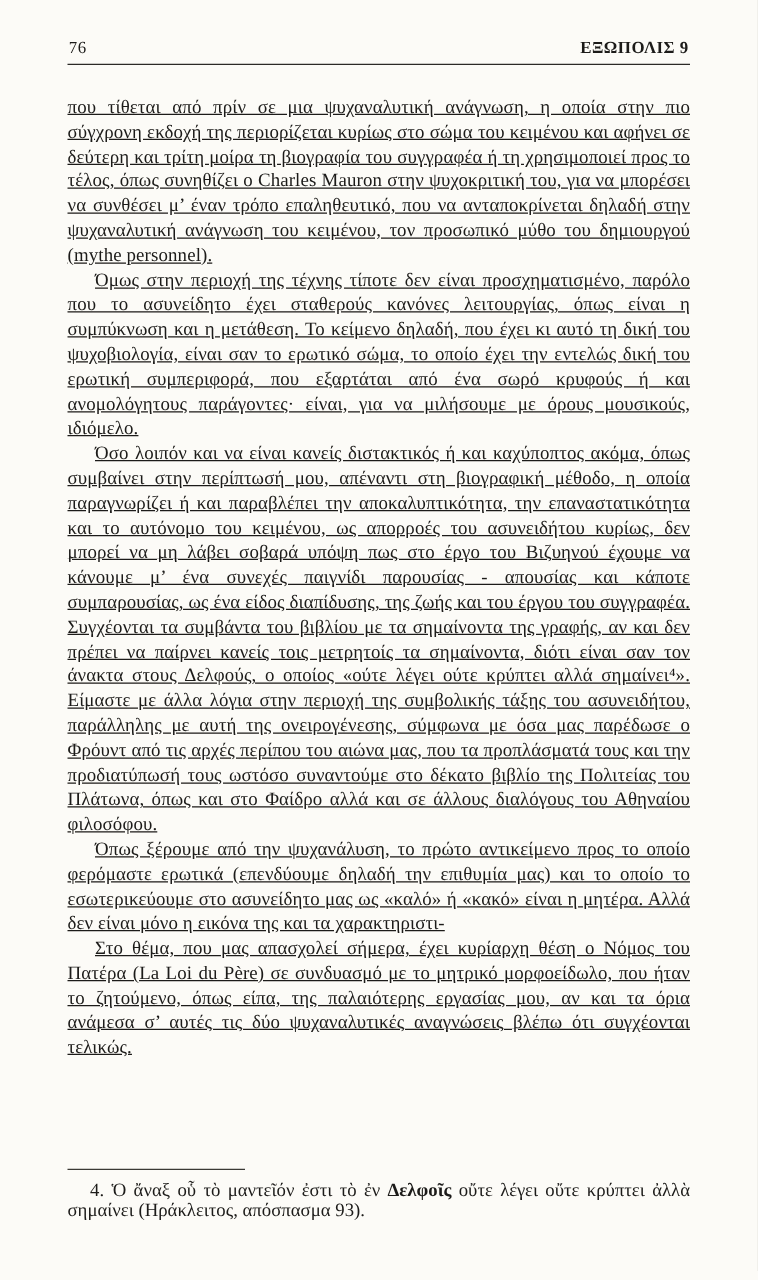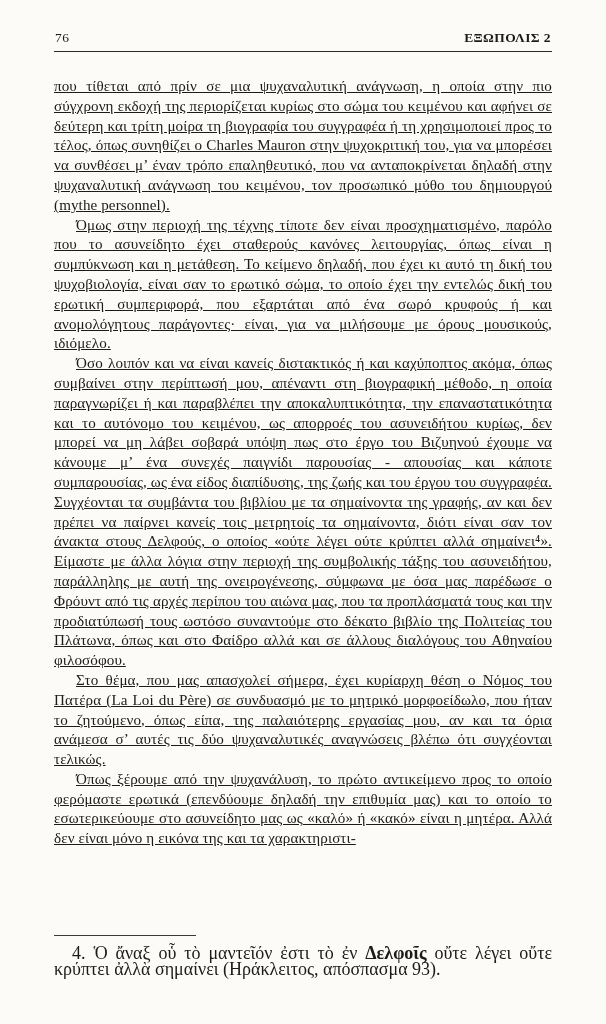--- a/index.html
+++ b/index.html
@@ -61,47 +61,47 @@
     flex: 0 0 auto;
   }
   .footnote-rule {
     width: 142px;
     border: none;
     border-top: 1px solid #3a3935;
     margin: 0 0 9px 0;
   }
   .footnote {
     margin: 0;
-    font-size: 18px;
+    font-size: 15px;
     line-height: 16.6px;
     text-align: justify;
     text-indent: 18px;
   }
   .footnote .fn-bold {
     font-weight: bold;
   }
 </style>
 </head>
 <body>
 
 <div class="page">
 
   <div class="header-row">
     <span class="page-number">76</span>
-    <span class="running-title">ΕΞΩΠΟΛΙΣ 2</span>
+    <span class="running-title">ΕΞΩΠΟΛΙΣ 9</span>
   </div>
 
   <hr class="header-rule">
 
   <div class="body-text">
     <p class="para continuation">που τίθεται από πρίν σε μια ψυχαναλυτική ανάγνωση, η οποία στην πιο σύγχρονη εκδοχή της περιορίζεται κυρίως στο σώμα του κειμένου και αφήνει σε δεύτερη και τρίτη μοίρα τη βιογραφία του συγγραφέα ή τη χρησιμοποιεί προς το τέλος, όπως συνηθίζει ο Charles Mauron στην ψυχοκριτική του, για να μπορέσει να συνθέσει μ’ έναν τρόπο επαληθευτικό, που να ανταποκρίνεται δηλαδή στην ψυχαναλυτική ανάγνωση του κειμένου, τον προσωπικό μύθο του δημιουργού (mythe personnel).</p>
     <p class="para">Όμως στην περιοχή της τέχνης τίποτε δεν είναι προσχηματισμένο, παρόλο που το ασυνείδητο έχει σταθερούς κανόνες λειτουργίας, όπως είναι η συμπύκνωση και η μετάθεση. Το κείμενο δηλαδή, που έχει κι αυτό τη δική του ψυχοβιολογία, είναι σαν το ερωτικό σώμα, το οποίο έχει την εντελώς δική του ερωτική συμπεριφορά, που εξαρτάται από ένα σωρό κρυφούς ή και ανομολόγητους παράγοντες· είναι, για να μιλήσουμε με όρους μουσικούς, ιδιόμελο.</p>
     <p class="para">Όσο λοιπόν και να είναι κανείς διστακτικός ή και καχύποπτος ακόμα, όπως συμβαίνει στην περίπτωσή μου, απέναντι στη βιογραφική μέθοδο, η οποία παραγνωρίζει ή και παραβλέπει την αποκαλυπτικότητα, την επαναστατικότητα και το αυτόνομο του κειμένου, ως απορροές του ασυνειδήτου κυρίως, δεν μπορεί να μη λάβει σοβαρά υπόψη πως στο έργο του Βιζυηνού έχουμε να κάνουμε μ’ ένα συνεχές παιγνίδι παρουσίας - απουσίας και κάποτε συμπαρουσίας, ως ένα είδος διαπίδυσης, της ζωής και του έργου του συγγραφέα. Συγχέονται τα συμβάντα του βιβλίου με τα σημαίνοντα της γραφής, αν και δεν πρέπει να παίρνει κανείς τοις μετρητοίς τα σημαίνοντα, διότι είναι σαν τον άνακτα στους Δελφούς, ο οποίος «ούτε λέγει ούτε κρύπτει αλλά σημαίνει⁴». Είμαστε με άλλα λόγια στην περιοχή της συμβολικής τάξης του ασυνειδήτου, παράλληλης με αυτή της ονειρογένεσης, σύμφωνα με όσα μας παρέδωσε ο Φρόυντ από τις αρχές περίπου του αιώνα μας, που τα προπλάσματά τους και την προδιατύπωσή τους ωστόσο συναντούμε στο δέκατο βιβλίο της Πολιτείας του Πλάτωνα, όπως και στο Φαίδρο αλλά και σε άλλους διαλόγους του Αθηναίου φιλοσόφου.</p>
+    <p class="para">Όπως ξέρουμε από την ψυχανάλυση, το πρώτο αντικείμενο προς το οποίο φερόμαστε ερωτικά (επενδύουμε δηλαδή την επιθυμία μας) και το οποίο το εσωτερικεύουμε στο ασυνείδητο μας ως «καλό» ή «κακό» είναι η μητέρα. Αλλά δεν είναι μόνο η εικόνα της και τα χαρακτηριστι-</p>
     <p class="para">Στο θέμα, που μας απασχολεί σήμερα, έχει κυρίαρχη θέση ο Νόμος του Πατέρα (La Loi du Père)  σε συνδυασμό με το μητρικό μορφοείδωλο, που ήταν το ζητούμενο, όπως είπα, της παλαιότερης εργασίας μου, αν και τα όρια ανάμεσα σ’ αυτές τις δύο ψυχαναλυτικές αναγνώσεις βλέπω ότι συγχέονται τελικώς.</p>
-    <p class="para">Όπως ξέρουμε από την ψυχανάλυση, το πρώτο αντικείμενο προς το οποίο φερόμαστε ερωτικά (επενδύουμε δηλαδή την επιθυμία μας) και το οποίο το εσωτερικεύουμε στο ασυνείδητο μας ως «καλό» ή «κακό» είναι η μητέρα. Αλλά δεν είναι μόνο η εικόνα της και τα χαρακτηριστι-</p>
   </div>
 
   <div class="footnote-block">
     <hr class="footnote-rule">
     <p class="footnote"><span>4. Ὁ ἄναξ οὗ τὸ μαντεῖόν ἐστι τὸ ἐν </span><span class="fn-bold">Δελφοῖς</span><span> οὔτε λέγει οὔτε κρύπτει ἀλλὰ σημαίνει (Ηράκλειτος, απόσπασμα 93).</span></p>
   </div>
 
 </div>
 
 </body></html>

